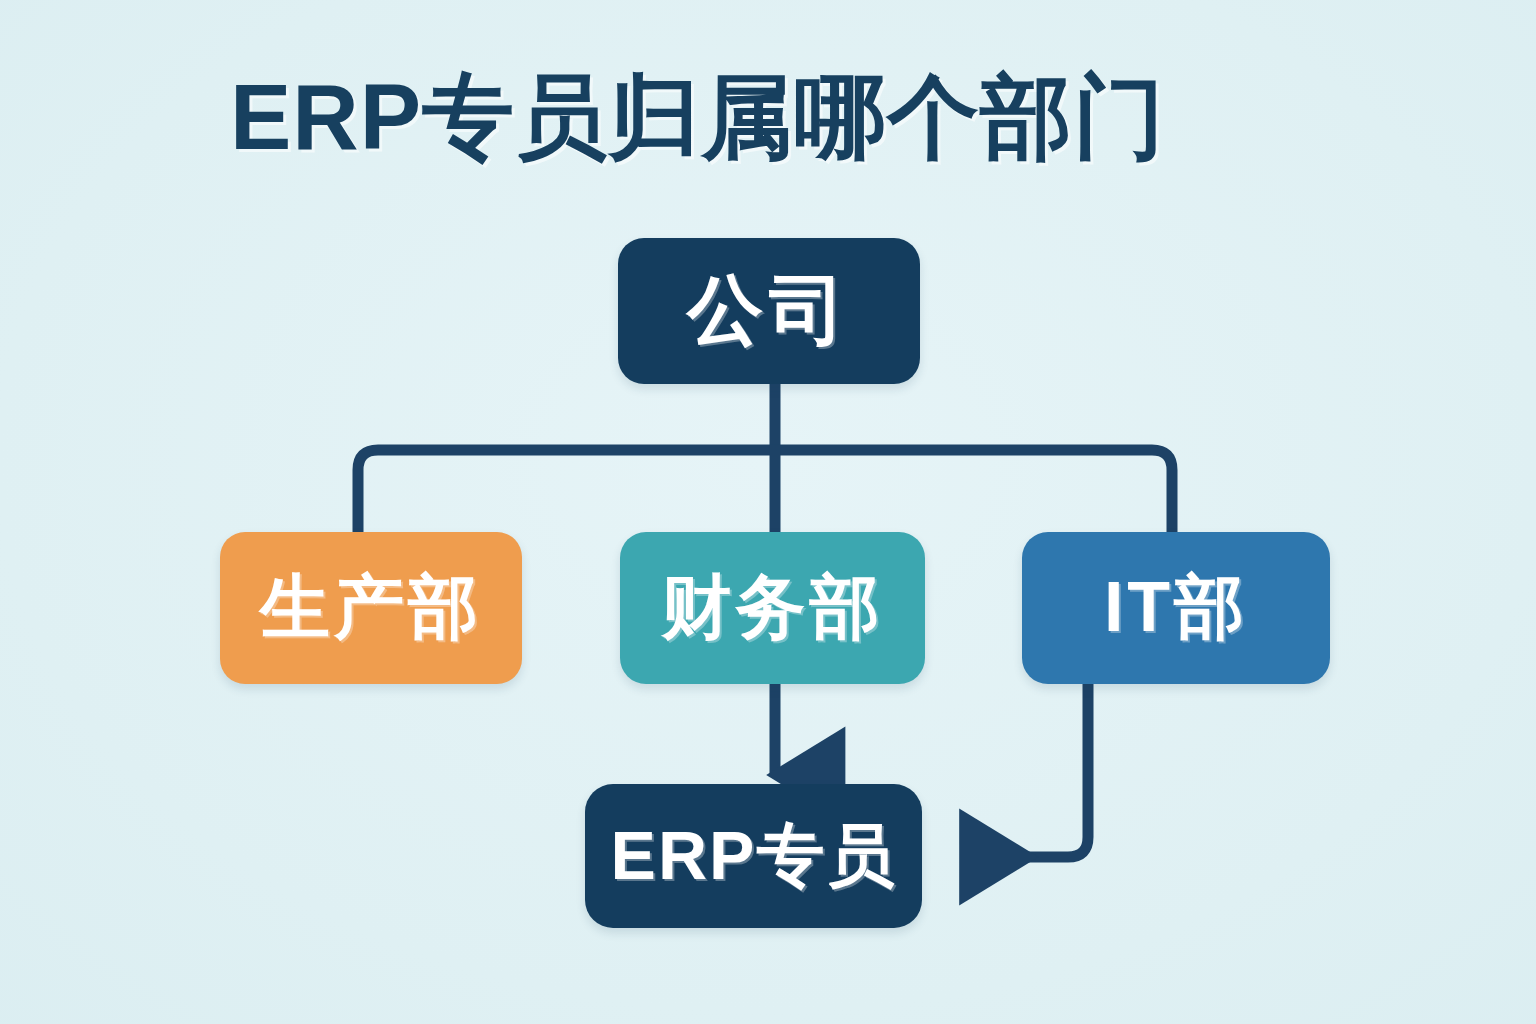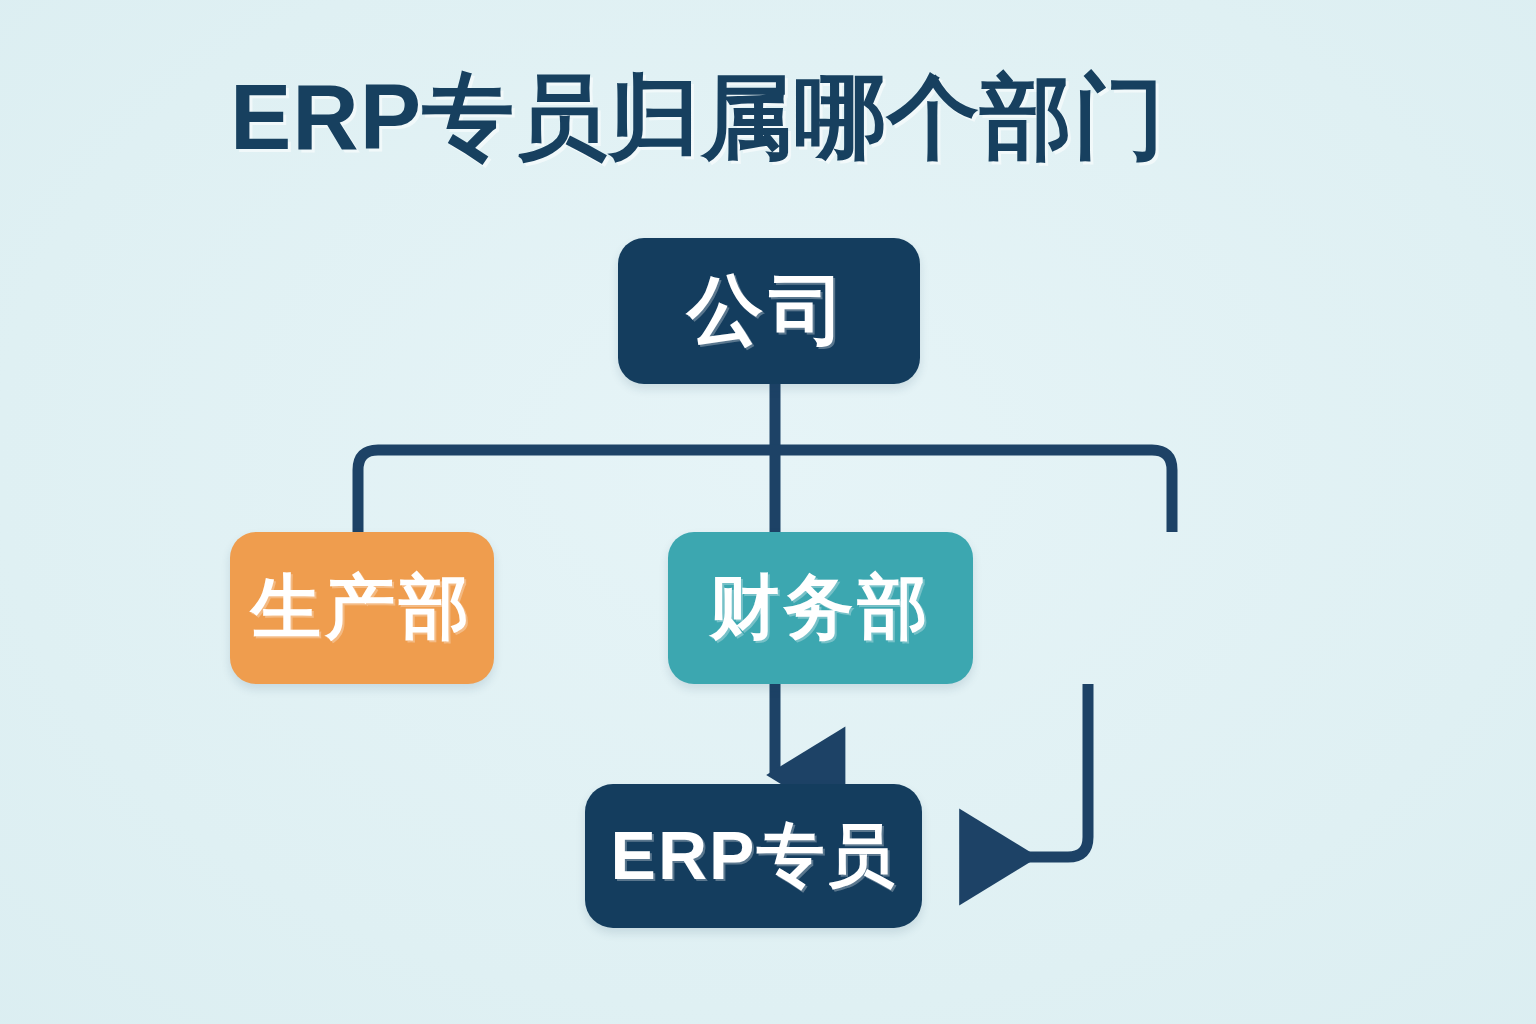--- a/index.html
+++ b/index.html
@@ -67,38 +67,38 @@
     left: 618px;
     top: 238px;
     width: 302px;
     height: 146px;
     background: #143d5e;
     font-size: 76px;
     letter-spacing: 6px;
   }
 
   #node-production {
-    left: 230px;
+    left: 220px;
     top: 532px;
-    width: 264px;
+    width: 302px;
     height: 152px;
     background: #ef9d4e;
     font-size: 70px;
     letter-spacing: 4px;
+    border-radius: 25px;
   }
 
   #node-finance {
     left: 620px;
     top: 532px;
     width: 305px;
     height: 152px;
     background: #3ca7b0;
     font-size: 70px;
     letter-spacing: 4px;
-    margin-left: 48px;
   }
 
   #node-it {
     left: 1022px;
     top: 532px;
     width: 308px;
     height: 152px;
     background: #2e77ae;
     font-size: 70px;
     letter-spacing: 4px;
@@ -157,18 +157,21 @@
   </div>
 
   <div class="node" id="node-production">
     <span class="node-label">生产部</span>
   </div>
 
   <div class="node" id="node-finance">
     <span class="node-label">财务部</span>
   </div>
 
+  <div class="node" id="node-it">
+    <span class="node-label">IT部</span>
+  </div>
 
   <div class="node" id="node-erp">
     <span class="node-label">ERP专员</span>
   </div>
 
 </div>
 
 </body></html>

